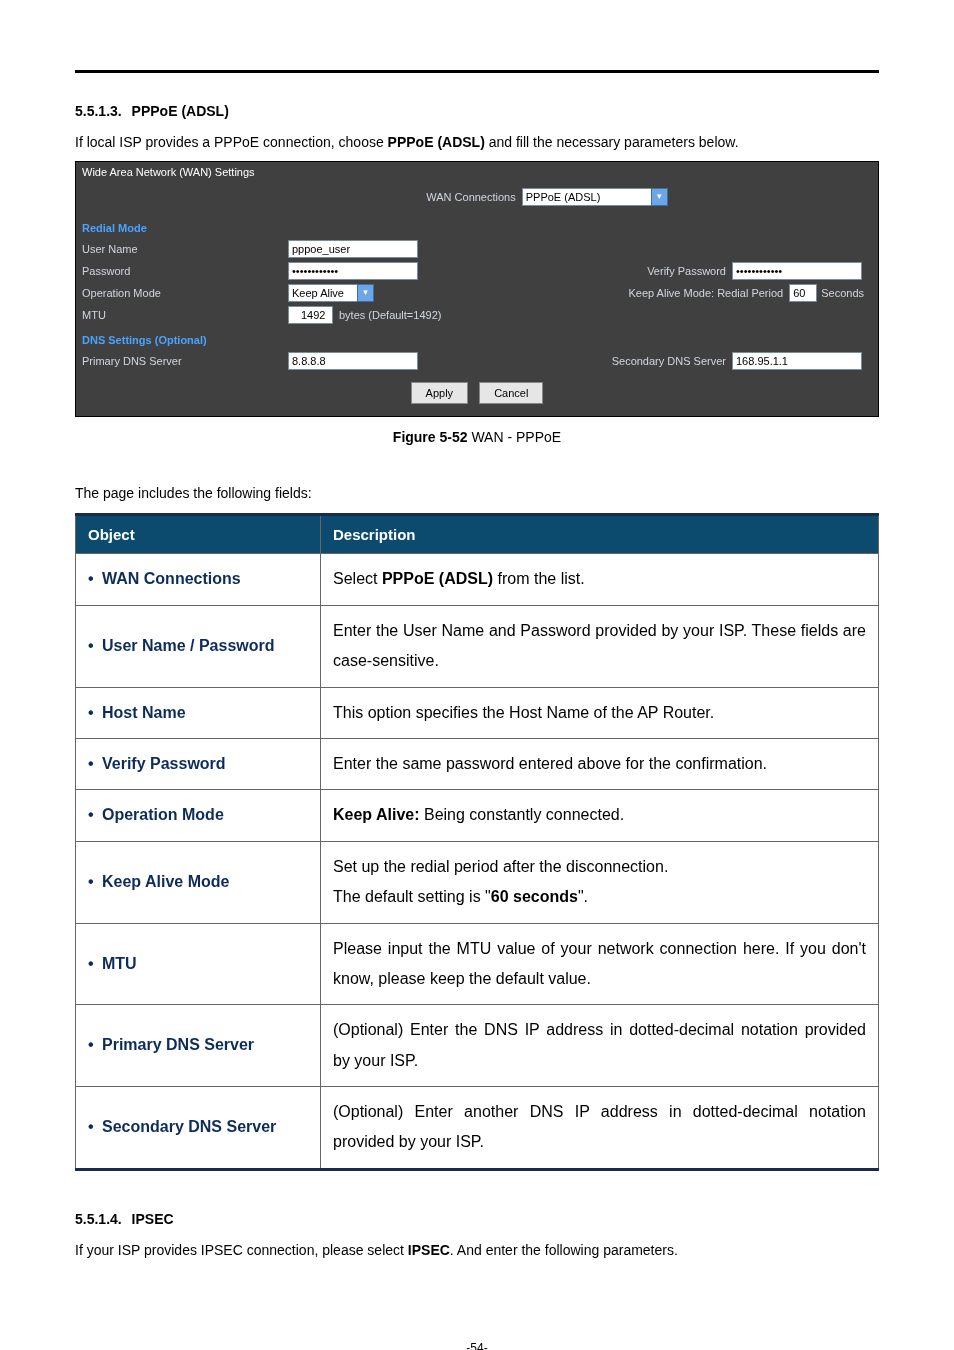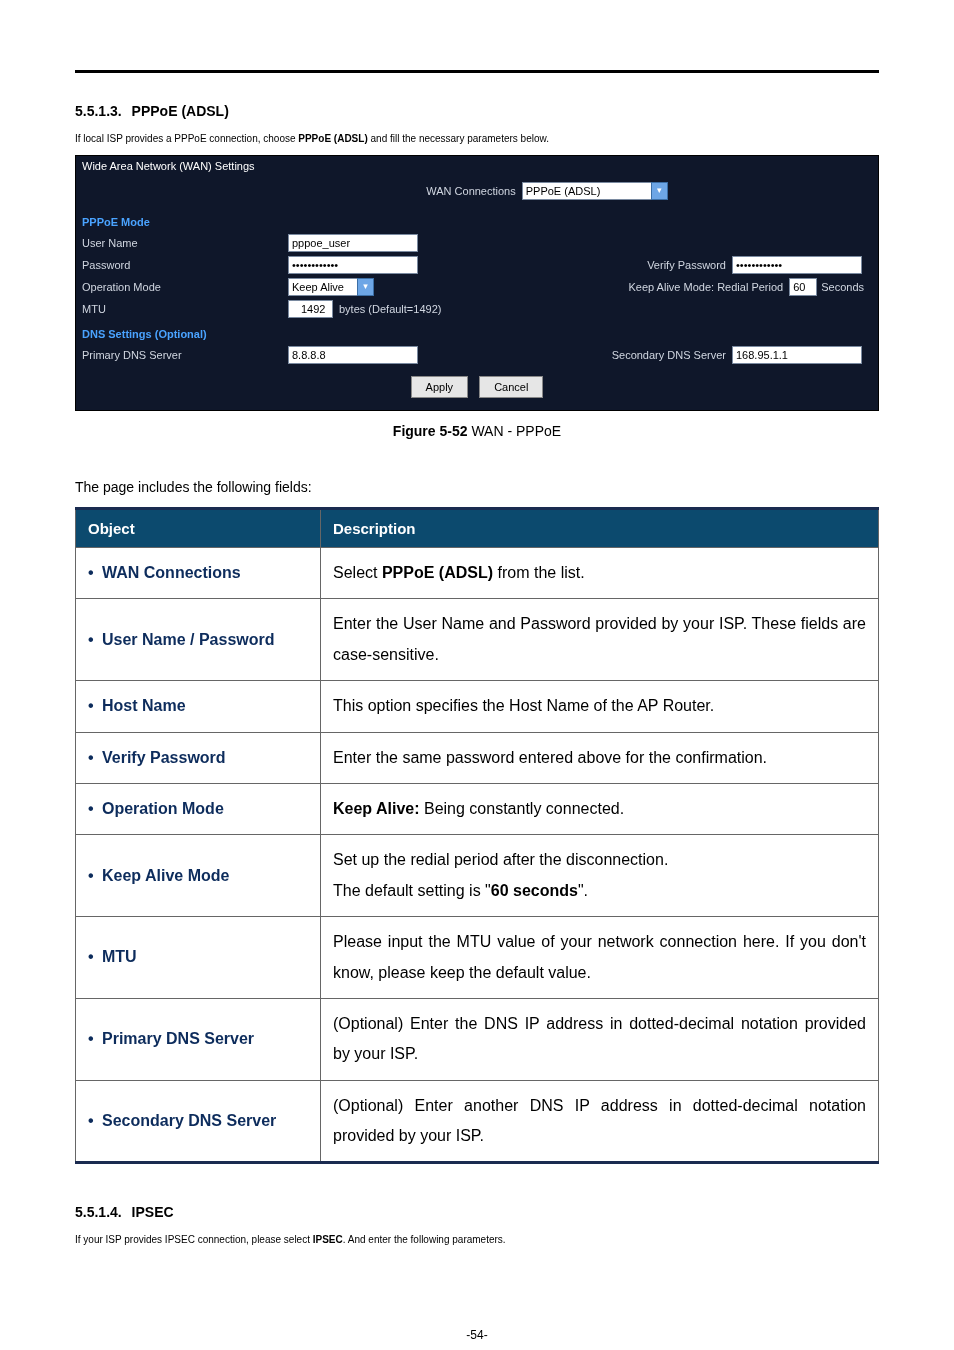--- a/index.html
+++ b/index.html
@@ -22,28 +22,28 @@
   }
   .sec-num {
     font-weight: bold;
     font-size: 14px;
     margin-bottom: 12px;
   }
   .sec-num span.title {
     margin-left: 6px;
   }
   .intro {
-    font-size: 10px;
+    font-size: 14px;
     margin-bottom: 8px;
     line-height: 1.6;
     margin-top: 12px;
   }
   
   .panel {
-    background: #0f172a;
+    background: #404040;
     color: #fff;
     font-family: Tahoma, Arial, sans-serif;
     font-size: 11px;
     border: 1px solid #000;
     padding: 0 0 12px 0;
   }
   .panel-title {
     color: #fff;
     font-size: 11px;
     padding: 4px 6px 6px 6px;
@@ -174,21 +174,21 @@
 
   <div class="panel">
     <div class="panel-title">Wide Area Network (WAN) Settings</div>
 
     <div class="panel-row" style="justify-content:center; padding:4px 0 8px 0;">
       <span class="lbl2" style="width:auto; margin-left:140px;">WAN Connections</span>
       <input type="text" style="width: 130px;" value="PPPoE (ADSL)">
         <span class="dd-btn">▾</span>
     </div>
 
-    <div class="section-hdr">PPPoE Mode</div>
+    <div class="section-hdr">Redial Mode</div>
 
     <div class="panel-row">
       <span class="lbl">User Name</span>
       <input type="text" style="width: 130px;" value="pppoe_user">
     </div>
 
     <div class="panel-row">
       <span class="lbl">Password</span>
       <input type="text" style="width: 130px;" value="••••••••••••">
       <span style="flex:1"></span>

